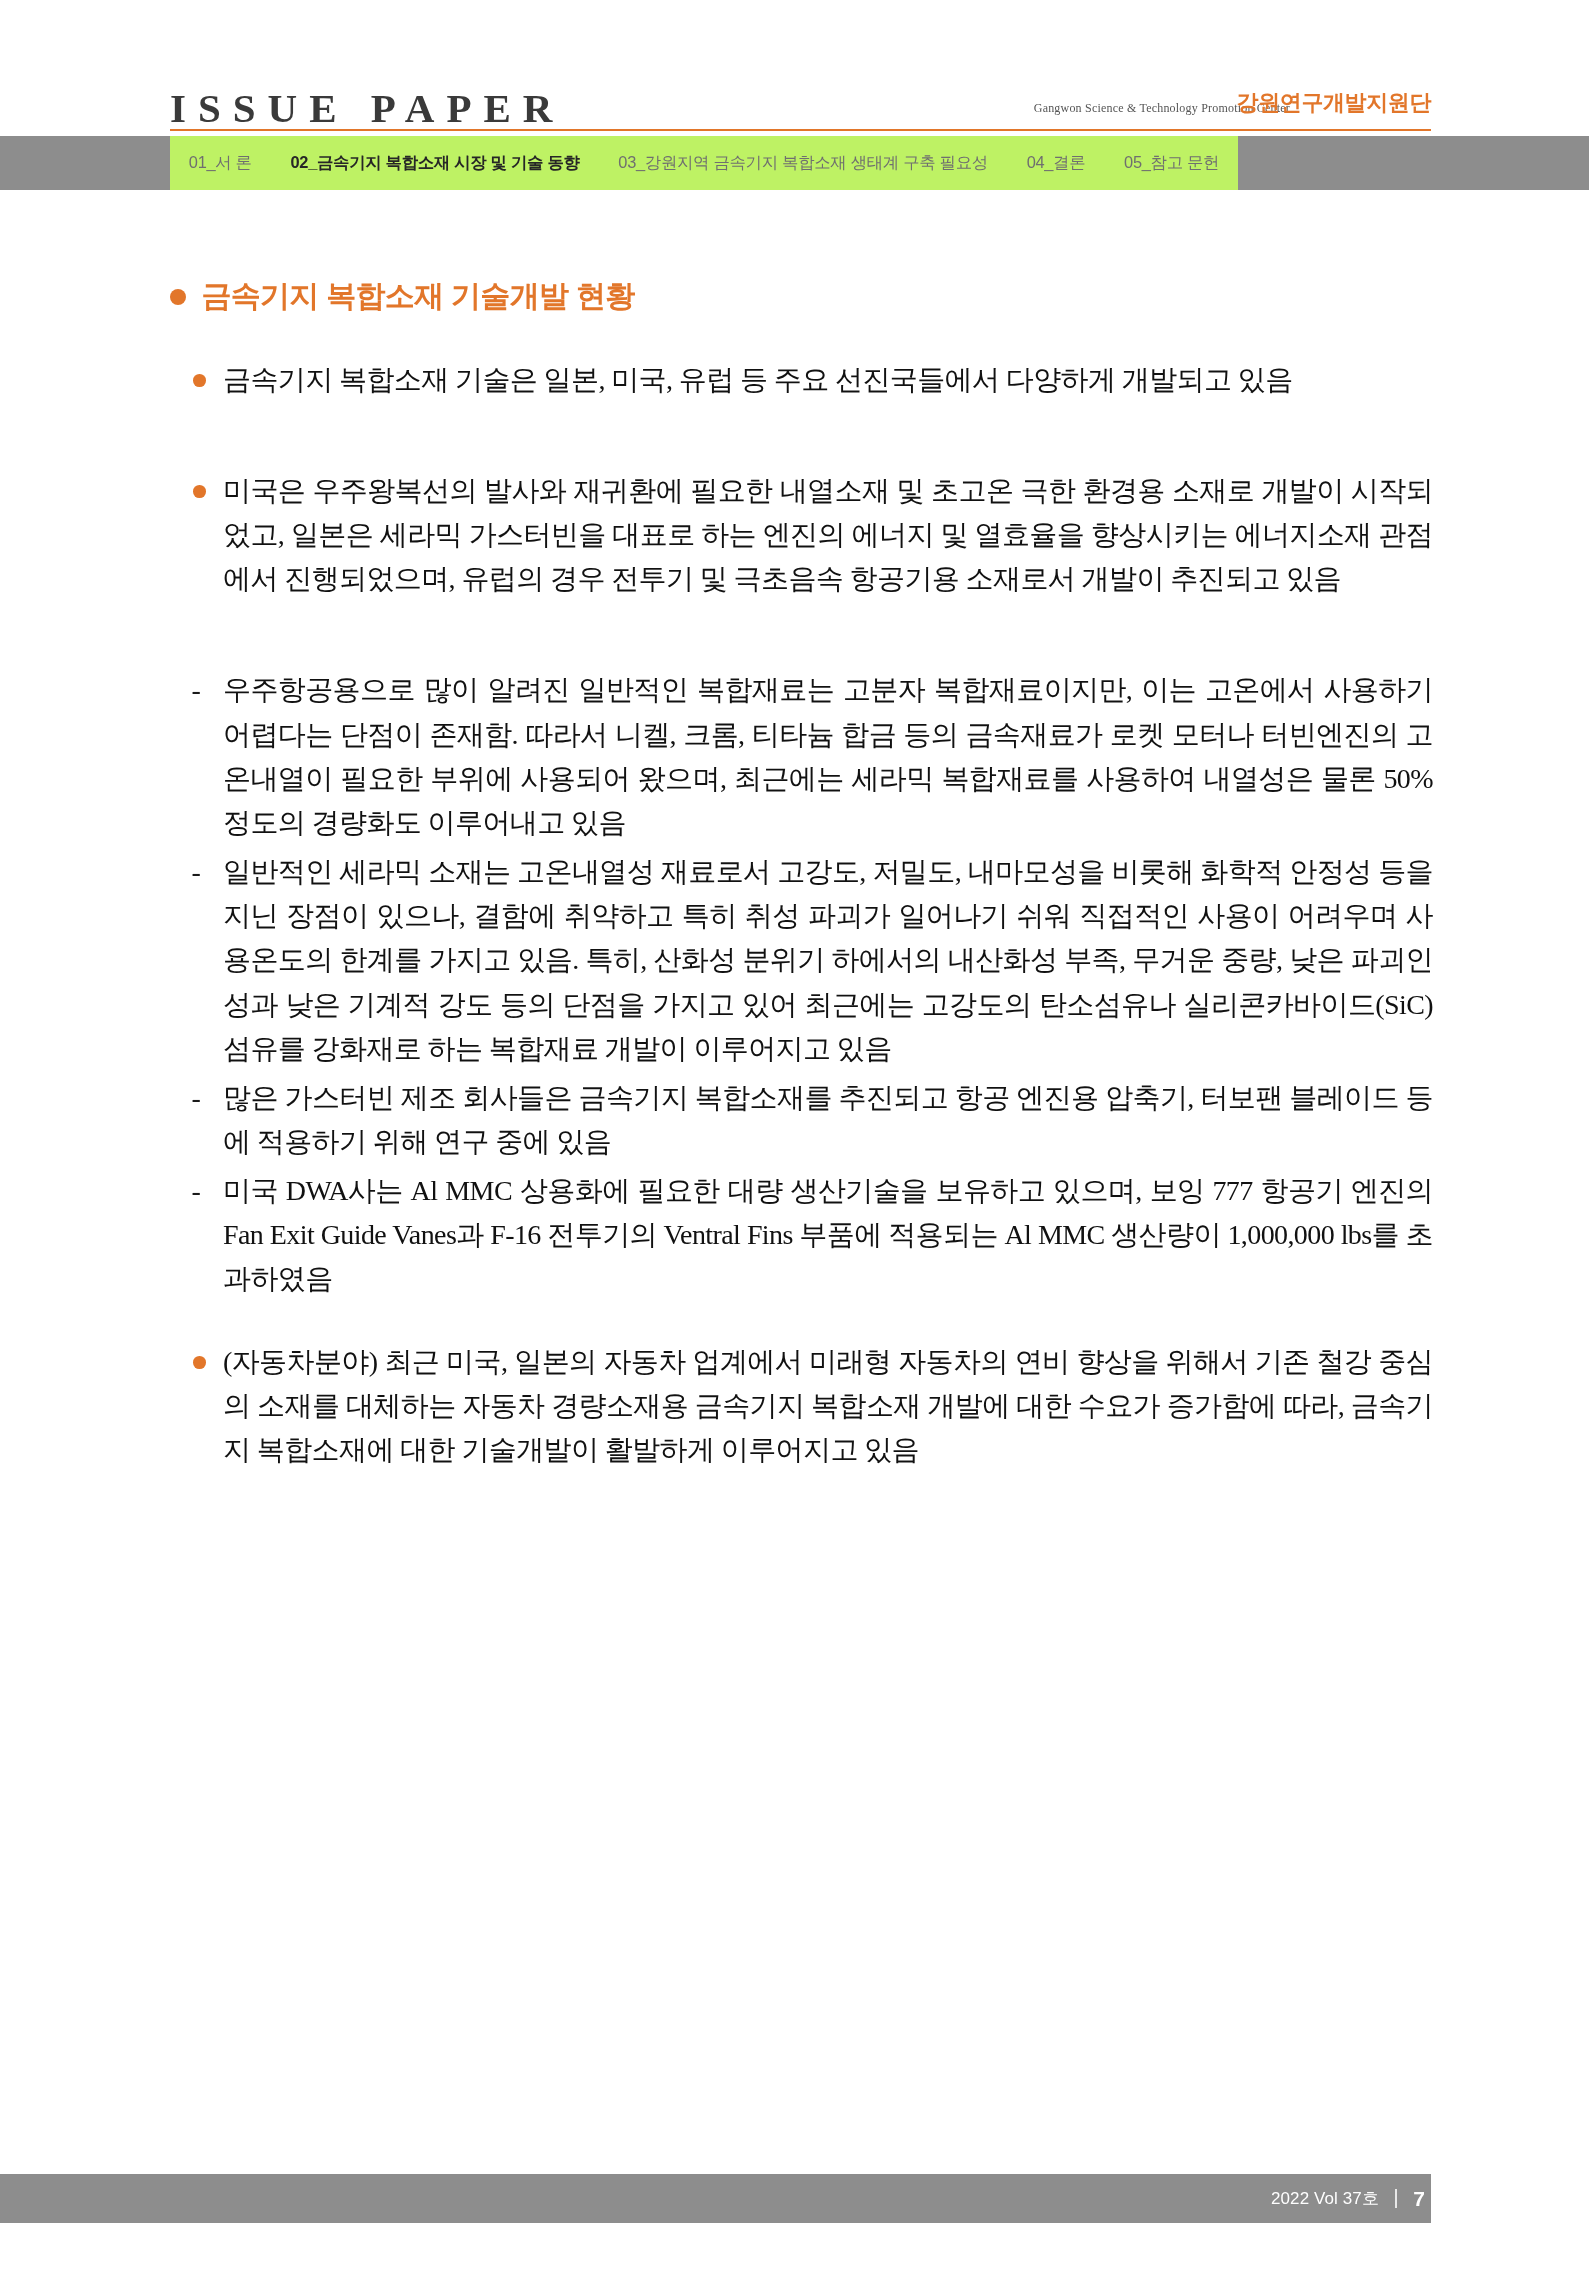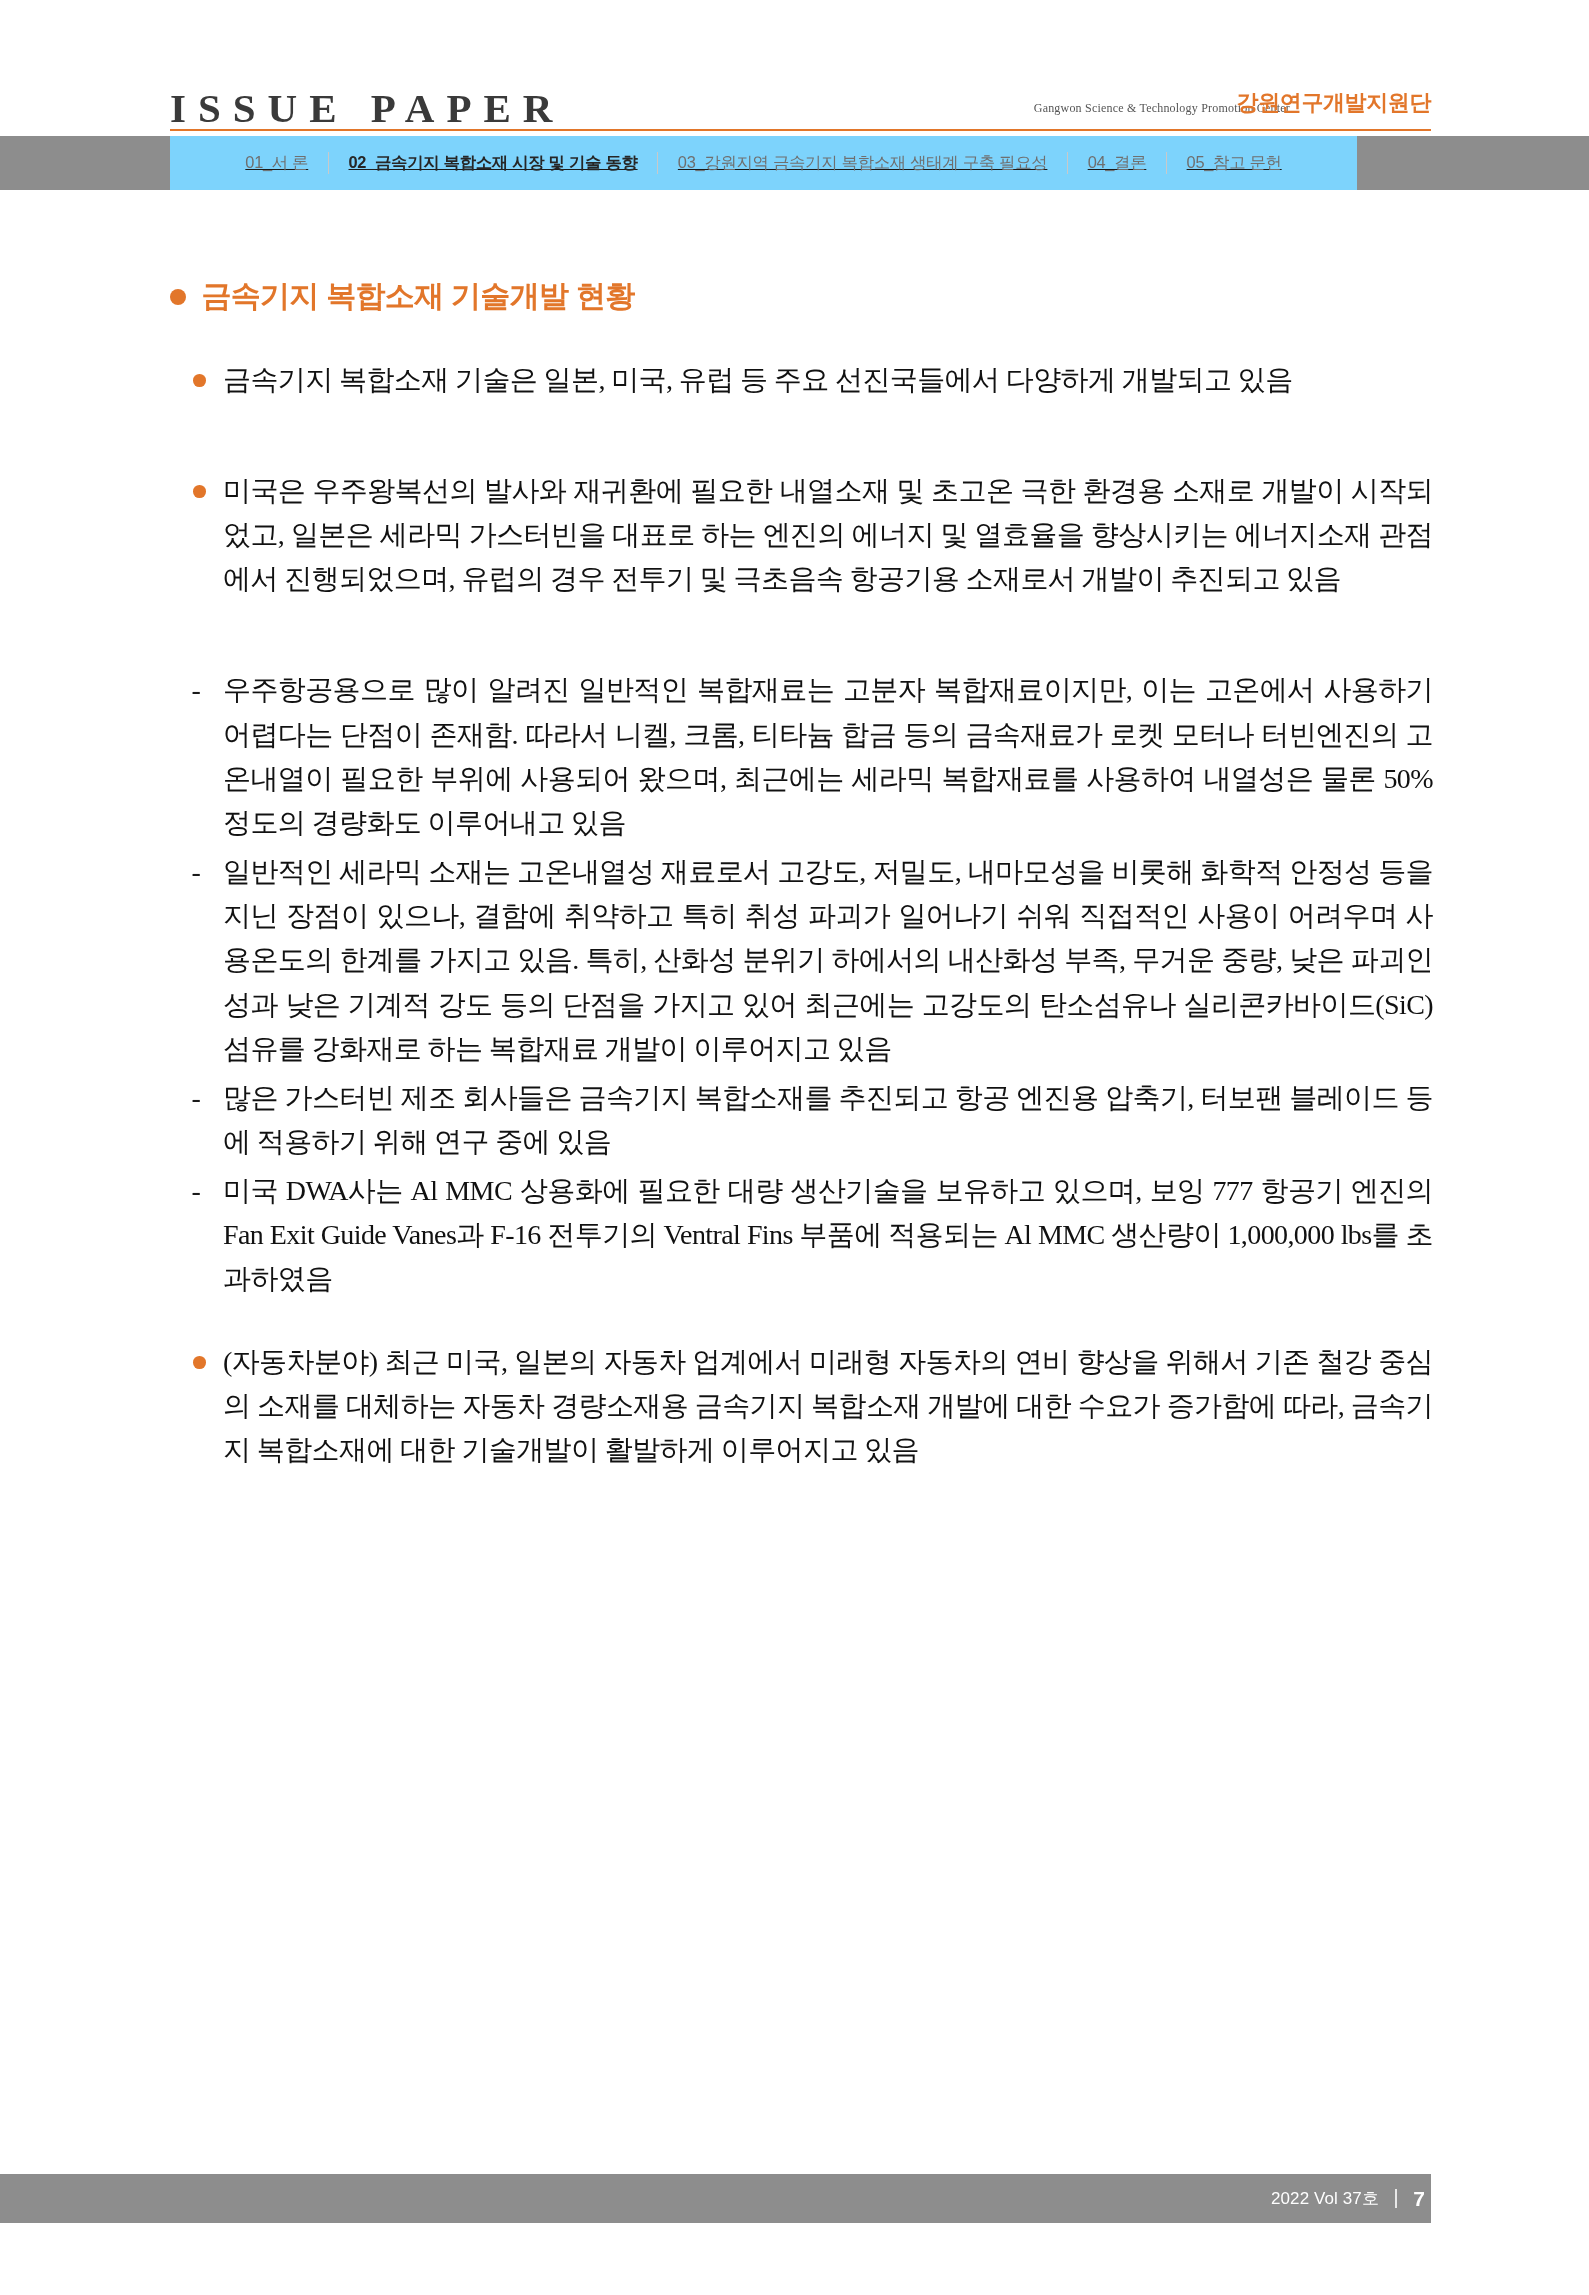--- a/index.html
+++ b/index.html
@@ -72,28 +72,27 @@
     left: 0;
     top: 136px;
     width: 1589px;
     height: 54px;
     background: #8d8d8d;
   }
   .navbar-inner {
     position: absolute;
     left: 170px;
     top: 136px;
-    width: 1187px;
+    width: 1068px;
     height: 54px;
-    background: #7dd3fc;
+    background: #bef264;
     display: flex;
     align-items: center;
     justify-content: center;
     gap: 0px;
-    text-decoration: underline;
   }
   .nav-item {
     font-family: "Liberation Sans", sans-serif;
     font-size: 16.4px;
     color: #6f6f6f;
     white-space: nowrap;
     padding: 0 19.4px;
     letter-spacing: -0.3px;
   }
   .nav-item.active {

